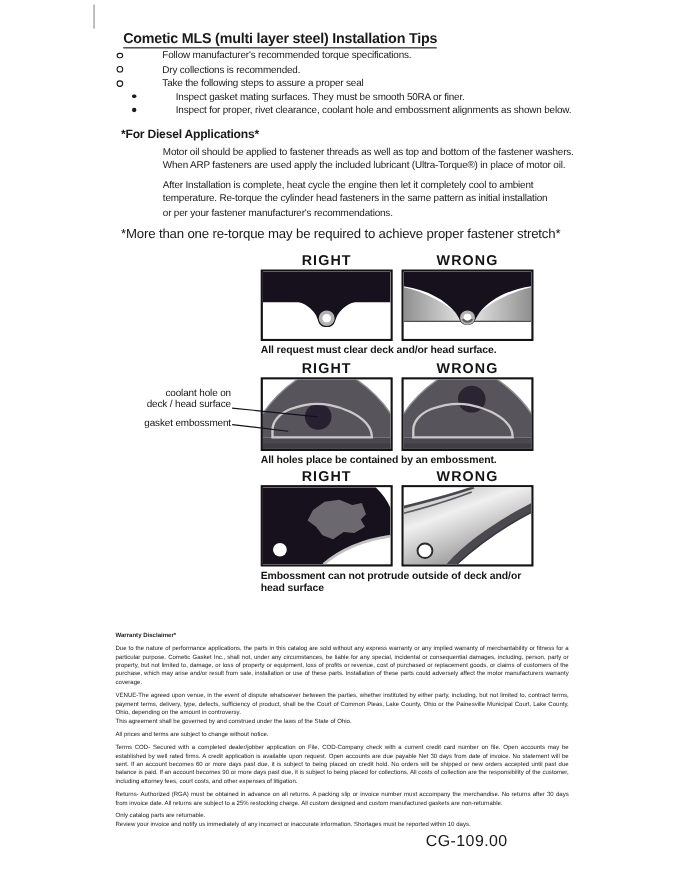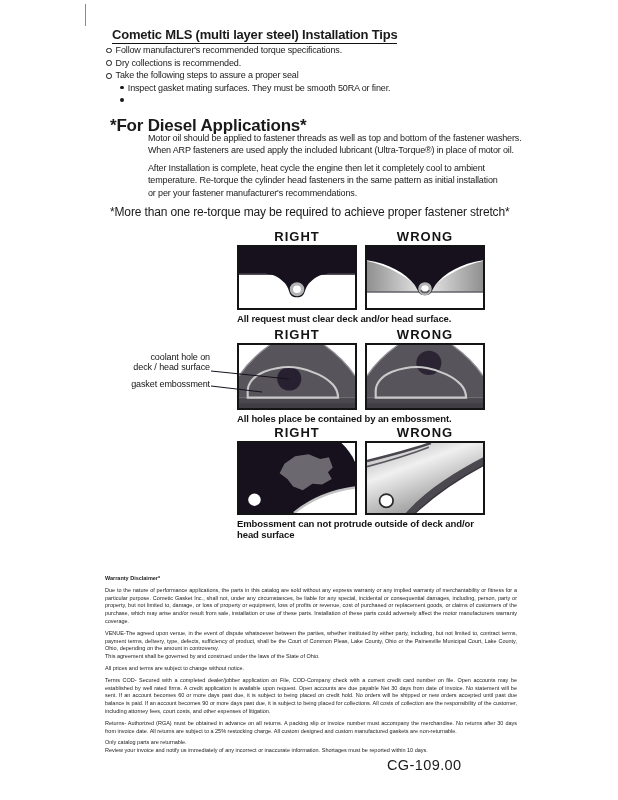--- a/index.html
+++ b/index.html
@@ -12,28 +12,28 @@
   
   .edge-mark{left:85px;top:4px;width:1px;height:22px;background:#8a8a8a;}
   
   .title{
     left:112px;top:27px;font-size:13px;font-weight:bold;letter-spacing:-0.2px;
     border-bottom:1.6px solid #111;padding-bottom:1px;white-space:nowrap;
   }
   
   .bullets{left:106px;top:45px;}
   .b-row{display:flex;align-items:flex-start;height:12.6px;white-space:nowrap;
-         font-size:9px;letter-spacing:-0.15px;}
+         font-size:9px;letter-spacing:-0.15px;gap:32px;}
   .b-row.sub{padding-left:14px;}
   .dot-open{width:3.6px;height:3.6px;border:1px solid #1a1a1a;border-radius:50%;
             margin:2.8px 4px 0 0;flex:none;}
   .dot-fill{width:3.8px;height:3.8px;background:#1a1a1a;border-radius:50%;
             margin:2.8px 4px 0 0;flex:none;}
   
-  .h2{left:110px;top:116px;font-size:17px;font-weight:bold;letter-spacing:-0.2px;white-space:nowrap;}
+  .h2{left:110px;top:116px;font-size:11px;font-weight:bold;letter-spacing:-0.2px;white-space:nowrap;}
   .para{font-size:9px;letter-spacing:-0.15px;}
   .para .ln{height:12.3px;white-space:nowrap;padding-left:38px;}
   .p1{left:110px;top:133px;}
   .p2{left:110px;top:163px;}
   .pnote{left:110px;top:205px;font-size:12px;letter-spacing:-0.15px;white-space:nowrap;}
   
   .pair{left:237px;width:248px;}
   .pair1{top:229px;} .pair2{top:327px;} .pair3{top:425px;}
   .hdr-row{display:flex;width:248px;height:16px;}
   .hdr{width:120px;text-align:center;font-size:13px;font-weight:600;
@@ -80,20 +80,21 @@
   <div class="b-row">
     <span class="dot-open"></span>
     <span>Take the following steps to assure a proper seal</span>
   </div>
   <div class="b-row sub">
     <span class="dot-fill"></span>
     <span>Inspect gasket mating surfaces.  They must be smooth 50RA or finer.</span>
   </div>
   <div class="b-row sub">
     <span class="dot-fill"></span>
+    <span>Inspect for proper, rivet clearance, coolant hole and embossment alignments as shown below.</span>
   </div>
 </div>
 
 <div class="abs h2">*For Diesel Applications*</div>
 
 <div class="abs para p1">
   <div class="ln">Motor oil should be applied to fastener threads as well as top and bottom of the fastener washers.</div>
   <div class="ln">When ARP fasteners are used apply the included lubricant (Ultra-Torque®) in place of motor oil.</div>
 </div>
 

